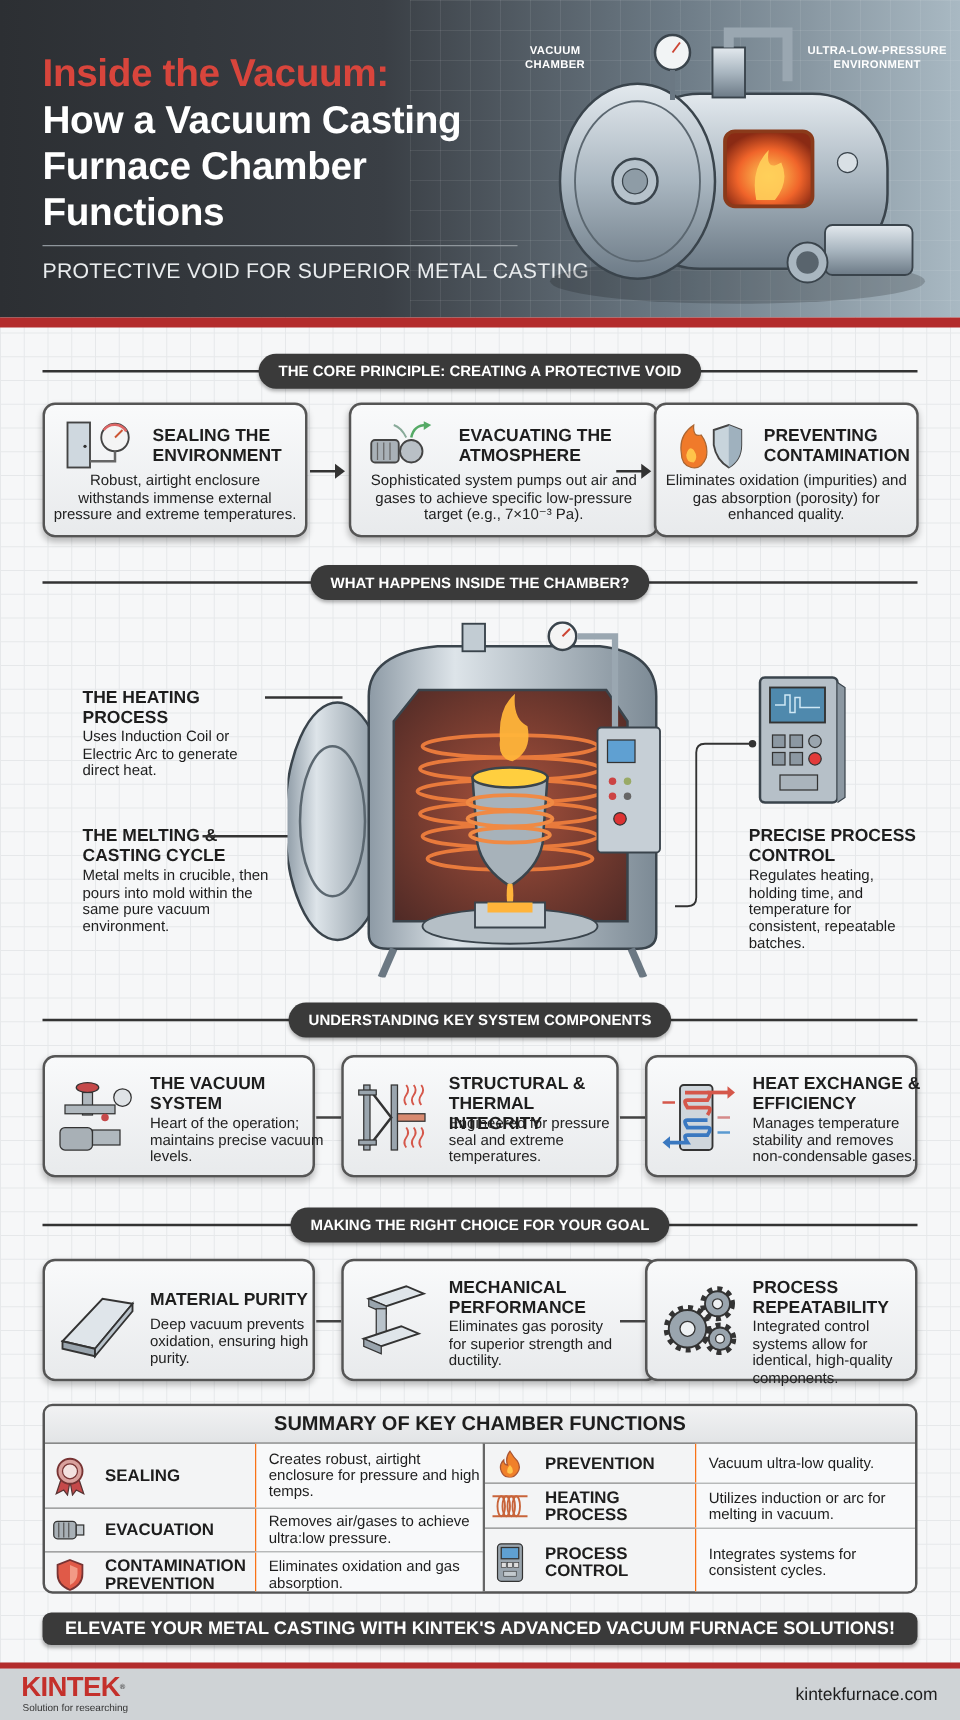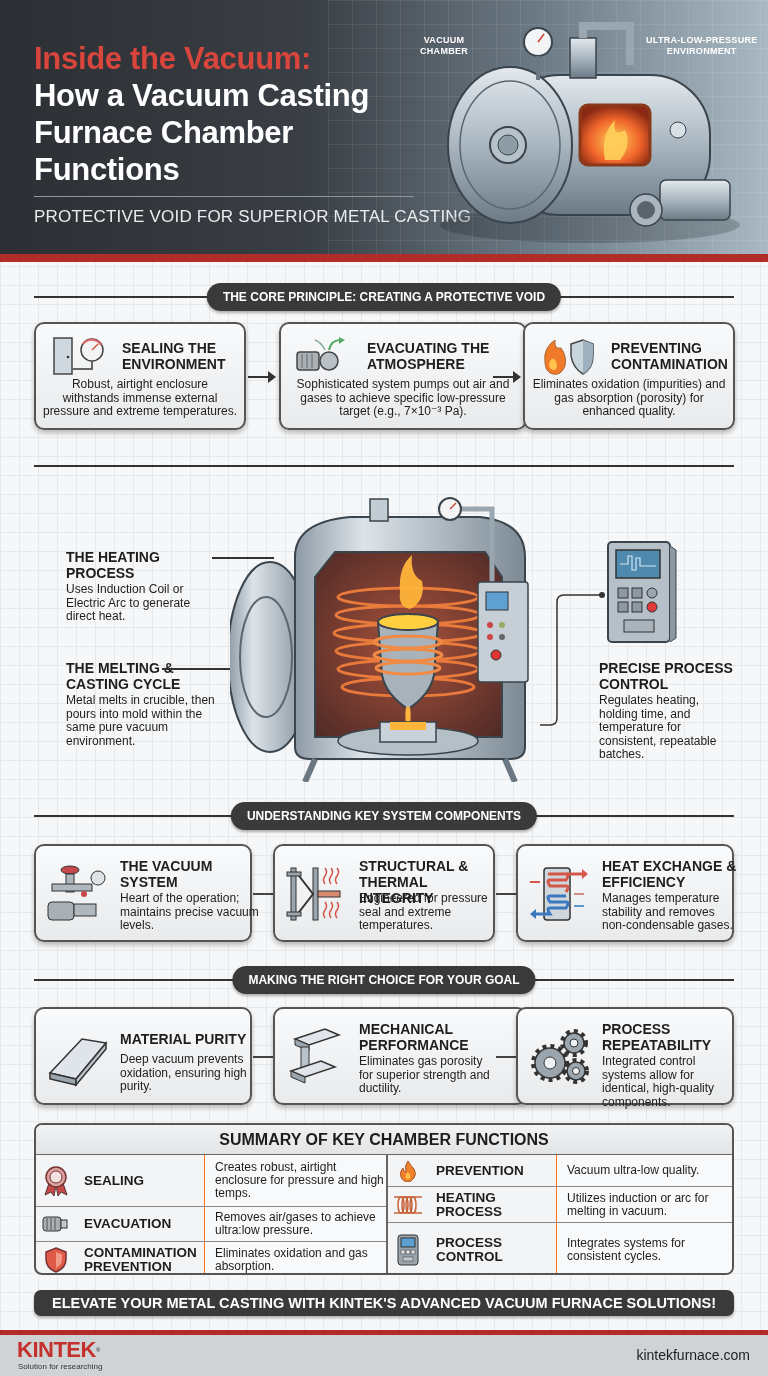--- a/index.html
+++ b/index.html
@@ -205,20 +205,21 @@
   </svg>
   <div class="ttl">
     <div>PREVENTING</div>
     <div>CONTAMINATION</div>
   </div>
   <div class="dsc">Eliminates oxidation (impurities) and gas absorption (porosity) for enhanced quality.</div>
 </div>
 
 <div class="sec-head" style="top:452px">
   <div class="line"></div>
+  <div class="pill">WHAT HAPPENS INSIDE THE CHAMBER?</div>
 </div>
 
 <div class="inside-label" style="left:56px;top:549px;width:150px">
   <div class="ttl">THE HEATING PROCESS</div>
   <div class="dsc">Uses Induction Coil or Electric Arc to generate direct heat.</div>
 </div>
 <div class="leader" style="left:212px;top:557px;width:62px"></div>
 
 <div class="inside-label" style="left:56px;top:660px;width:150px">
   <div class="ttl">

